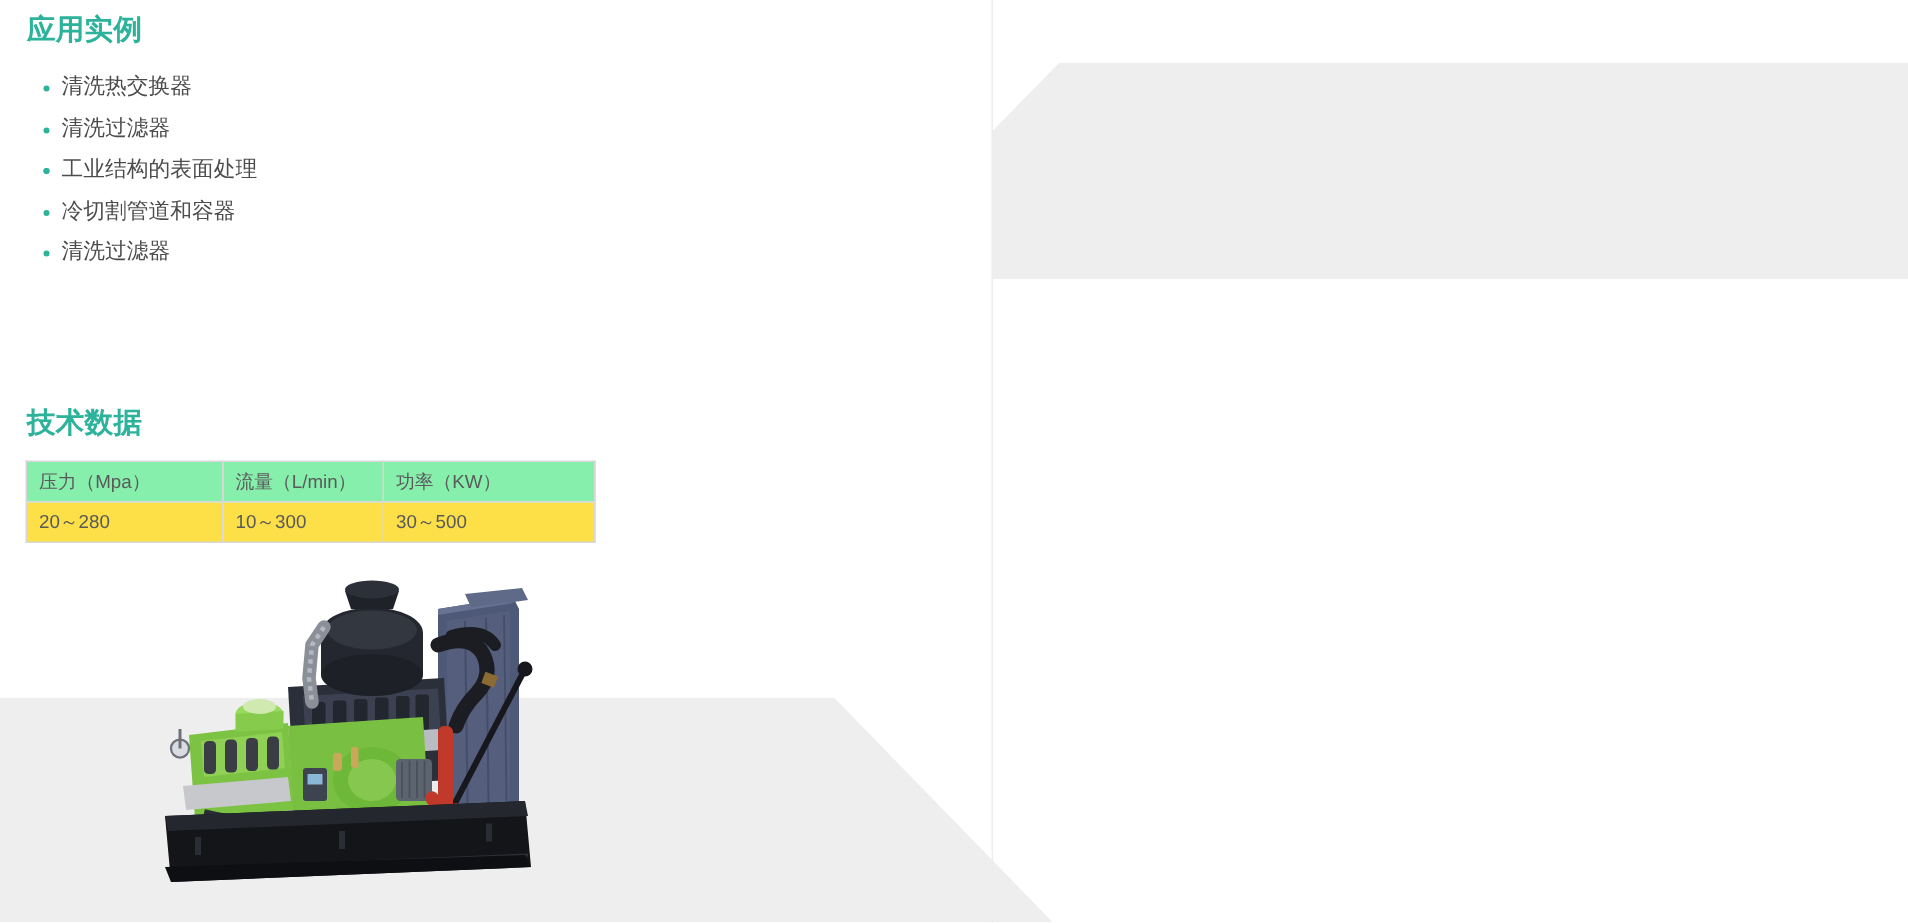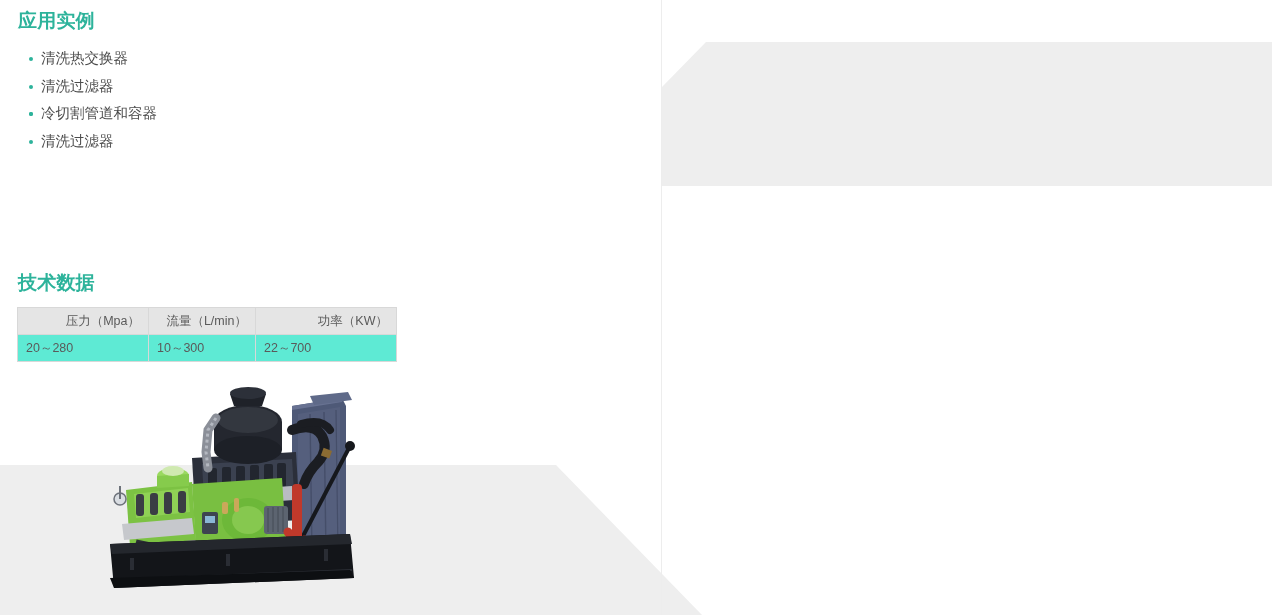--- a/index.html
+++ b/index.html
@@ -61,22 +61,22 @@
     color:#5a5a5a;
   }
   table.spec th,table.spec td{
     border:1px solid #d8d8d8;
     text-align:left;
     font-weight:normal;
     padding:4px 8px;
     height:18px;
     vertical-align:middle;
   }
-  table.spec thead th{background:#e5e5e5;color:#5a5a5a;text-align:right;}
-  table.spec tbody td{background:#5eead4;color:#5a5a5a;}
+  table.spec thead th{background:#86efac;color:#5a5a5a;}
+  table.spec tbody td{background:#fde047;color:#5a5a5a;}
 
   
   #cn-heading-apps{position:absolute;left:18px;top:10px;}
   #cn-apps-list{position:absolute;left:27px;top:45px;width:600px;}
   #cn-heading-tech{position:absolute;left:18px;top:272px;}
   #cn-table{position:absolute;left:17px;top:307px;}
 
   .cn-col-1{width:114px;}
   .cn-col-2{width:90px;}
   .cn-col-3{width:124px;}
@@ -105,20 +105,24 @@
       <li>
         <span class="dot"></span>
         <span>清洗热交换器</span>
       </li>
       <li>
         <span class="dot"></span>
         <span>清洗过滤器</span>
       </li>
       <li>
         <span class="dot"></span>
+      </li>
+      <li>
+        <span class="dot"></span>
+        <span>工业结构的表面处理</span>
       </li>
       <li>
         <span class="dot"></span>
         <span>冷切割管道和容器</span>
       </li>
       <li>
         <span class="dot"></span>
         <span>清洗过滤器</span>
       </li>
     </ul>
@@ -130,21 +134,21 @@
         <tr>
           <th class="cn-col-1">压力（Mpa）</th>
           <th class="cn-col-2">流量（L/min）</th>
           <th class="cn-col-3">功率（KW）</th>
         </tr>
       </thead>
       <tbody>
         <tr>
           <td>20～280</td>
           <td>10～300</td>
-          <td>22～700</td>
+          <td>30～500</td>
         </tr>
       </tbody>
     </table>
 
     <div class="machine" id="skid">
       <svg viewBox="0 0 310 228" width="310" height="228" xmlns="http://www.w3.org/2000/svg">
 
         <path d="M196 34 L246 26 L250 34 L250 186 L196 190 Z" fill="#4e5977"></path>
         <path d="M196 34 L246 26 L246 30 L196 38 Z" fill="#687292"></path>
         <rect x="200" y="40" width="44" height="144" fill="#5a6party" opacity="0"></rect>

